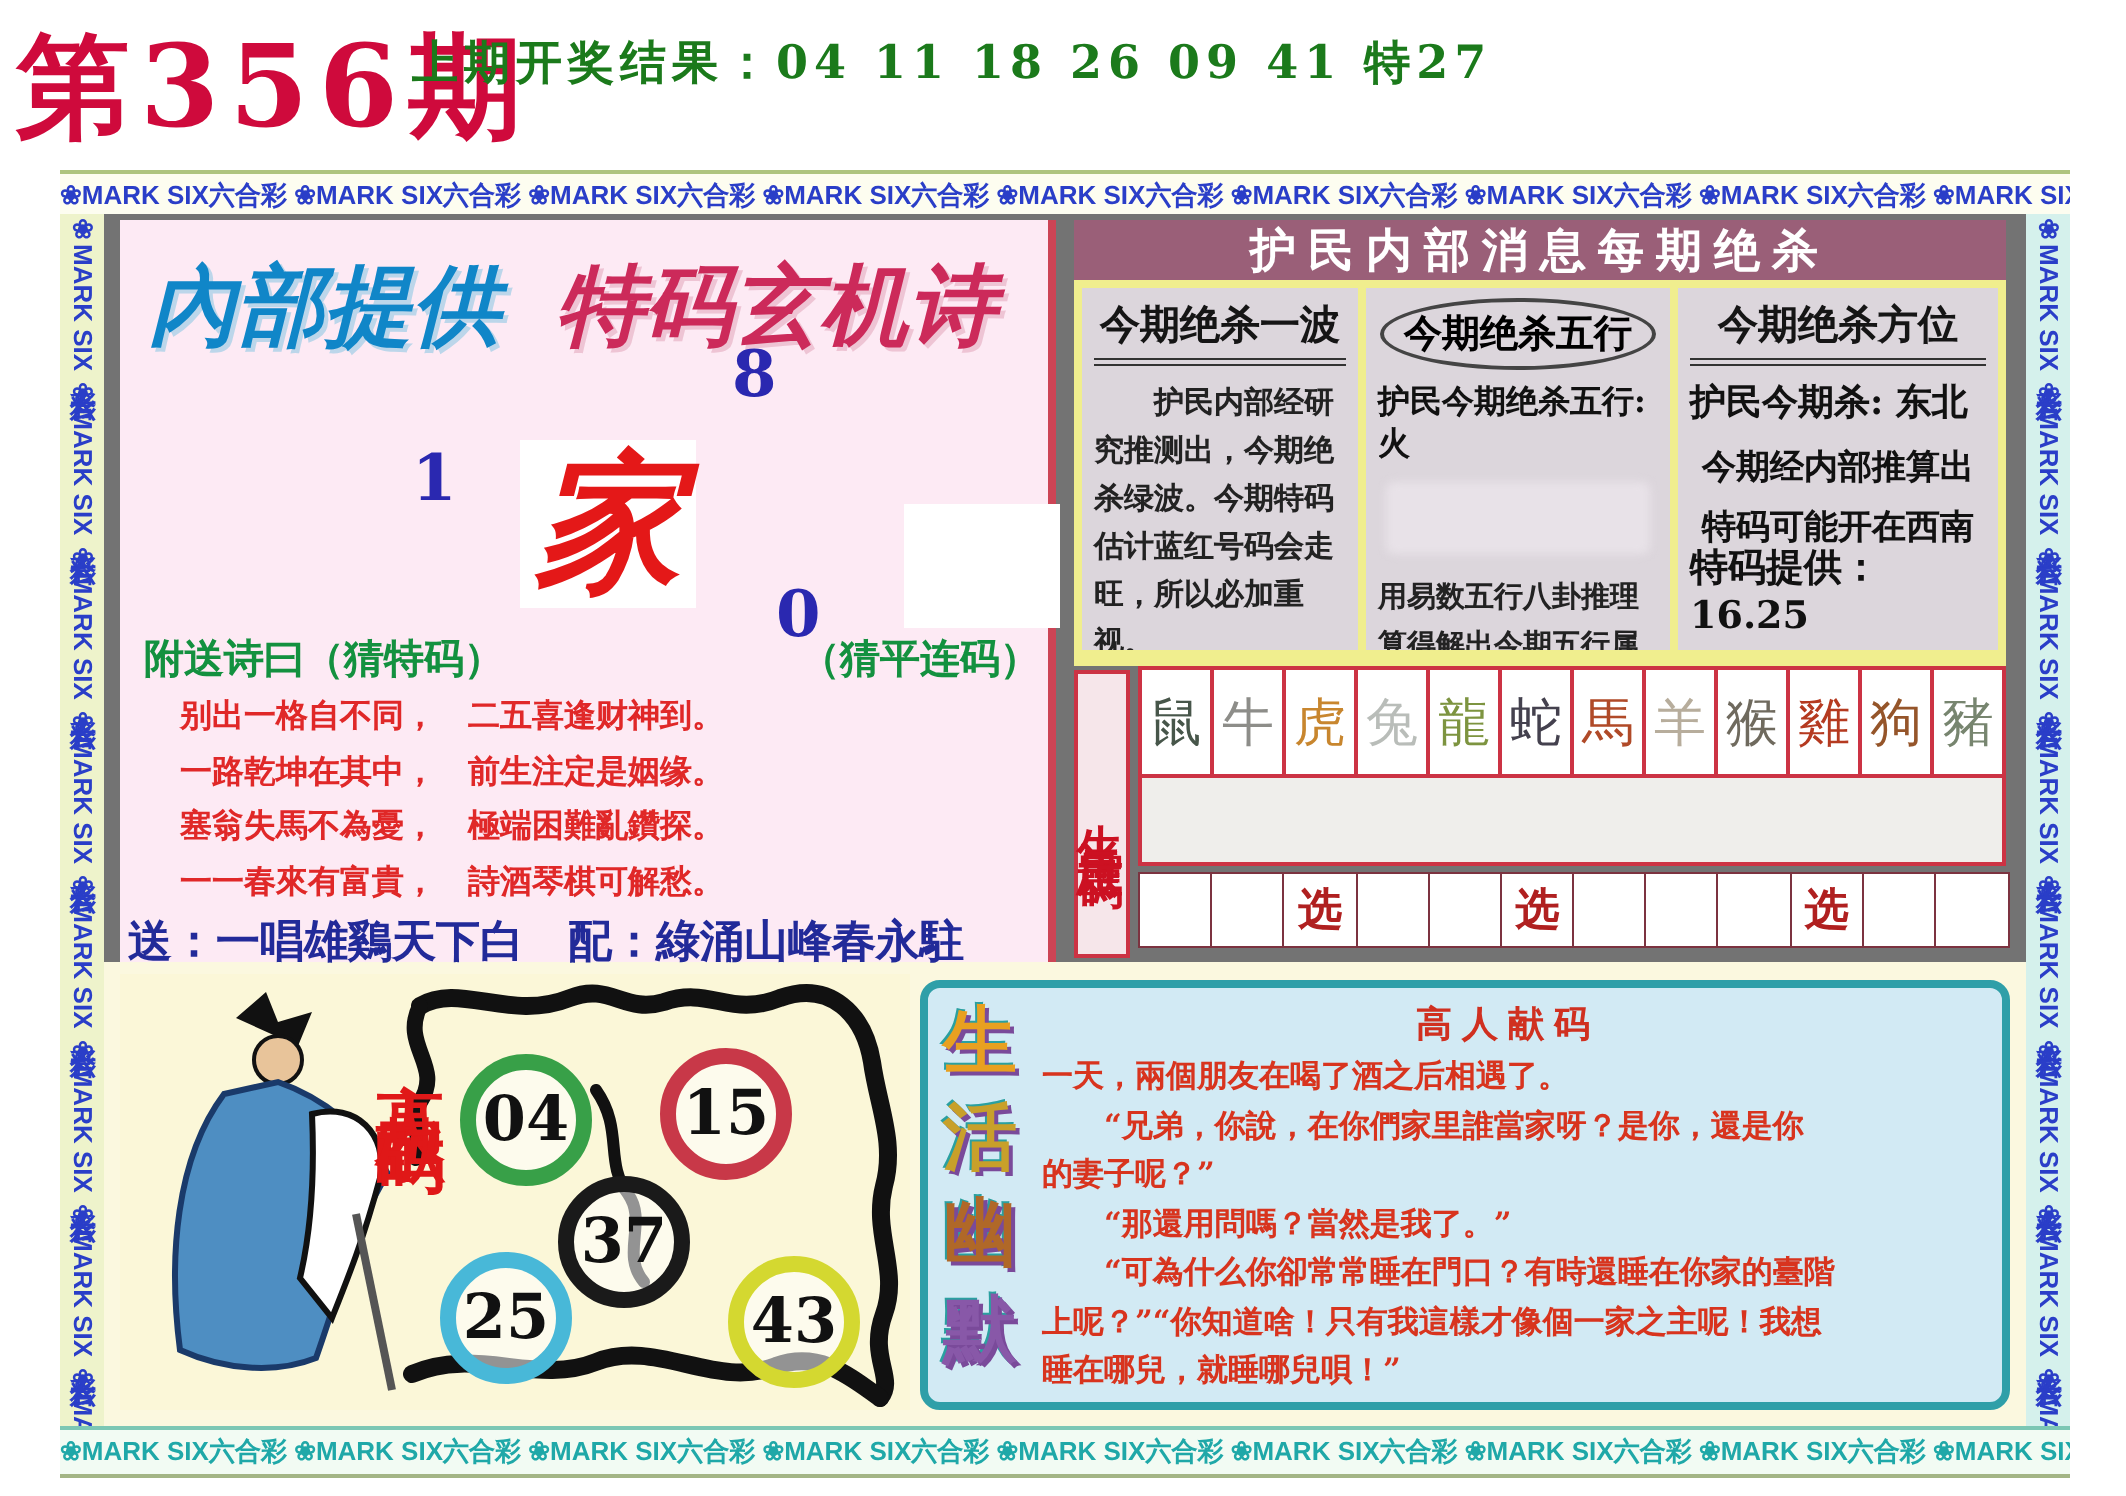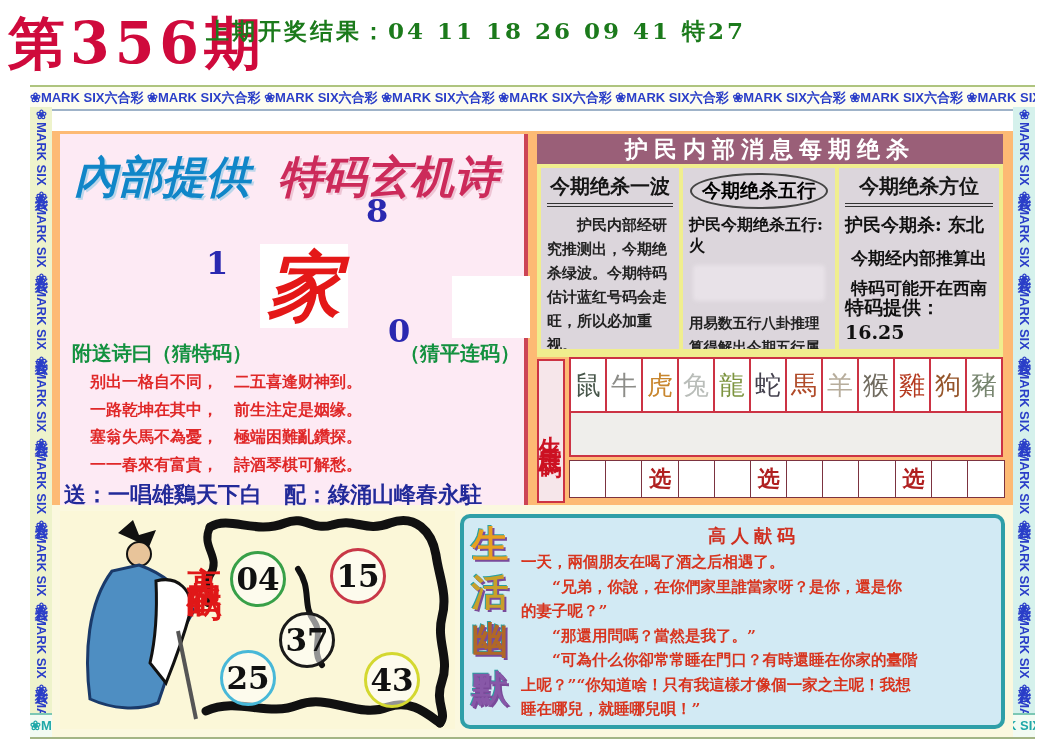--- a/index.html
+++ b/index.html
@@ -10,21 +10,21 @@
   .last-result{position:absolute;left:206px;top:16px;font-family:"DejaVu Serif",serif;font-weight:bold;font-size:23px;color:#1b7a1b;letter-spacing:3px;}
 
   
   .frame{position:absolute;left:30px;top:85px;width:1005px;height:650px;}
   .strip{position:absolute;overflow:hidden;white-space:nowrap;font-size:13px;font-weight:bold;color:#2a3ec8;background:#fdfdf0;}
   .strip-top{left:0;top:0;width:1005px;height:22px;line-height:22px;border-top:2px solid #aec47e;border-bottom:2px solid #9fb3c9;}
   .strip-bottom{left:0;top:628px;width:1005px;height:22px;line-height:22px;color:#1fa8a8;background:#f2fbf3;border-top:2px solid #7cc7b4;border-bottom:2px solid #a3b585;}
   .strip-left,.strip-right{top:22px;width:22px;height:606px;writing-mode:vertical-rl;line-height:22px;}
   .strip-left{left:0;background:#eef3cb;}
   .strip-right{left:983px;background:#d5f1ec;}
-  .content{position:absolute;left:22px;top:22px;width:961px;height:606px;background:#fdba74;margin-top:24px;}
+  .content{position:absolute;left:22px;top:22px;width:961px;height:606px;background:#737373;}
   .backdrop-yellow{position:absolute;left:0;top:374px;width:961px;height:232px;background:#fbf8df;}
 
   
   .pink-panel{position:absolute;left:8px;top:3px;width:468px;height:371px;background:#fdeaf4;border-right:4px solid #cc4455;box-sizing:border-box;}
   .pp-title{position:absolute;left:14px;top:14px;display:flex;gap:28px;font-weight:bold;font-size:44px;font-style:italic;font-family:"DejaVu Serif",serif;white-space:nowrap;}
   .pp-title .t-blue{color:#1086c8;text-shadow:2px 2px 0 #bcd6ea;}
   .pp-title .t-red{color:#cc2a5a;text-shadow:2px 2px 0 #eec4d4;}
   .white-patch{position:absolute;background:#ffffff;}
   .patch1{left:200px;top:110px;width:88px;height:84px;}
   .patch2{left:392px;top:142px;width:78px;height:62px;}
@@ -61,21 +61,21 @@
   .zcell{flex:1;height:52px;border-right:2px solid #cc3344;display:flex;align-items:center;justify-content:center;font-size:26px;font-family:"DejaVu Serif",serif;background:#fff;}
   .zcell:last-child{border-right:none;}
   .zband{height:42px;background:#efeeeb;border:2px solid #cc3344;border-top:none;}
   .zsel{display:flex;margin-top:3px;}
   .scell{flex:1;height:36px;border:1.5px solid #7c3340;margin-right:-1.5px;background:#fff;color:#b02020;font-weight:bold;font-size:22px;display:flex;align-items:center;justify-content:center;font-family:"DejaVu Serif",serif;}
 
   
   .sage{position:absolute;left:8px;top:380px;width:395px;height:218px;background:#fbf7d8;}
   .sage svg{position:absolute;left:0;top:0;}
   .sage-title{position:absolute;left:120px;top:26px;writing-mode:vertical-rl;text-orientation:upright;color:#e01818;font-size:35px;font-weight:bold;letter-spacing:8px;font-family:"DejaVu Serif",serif;}
-  .lucky{position:absolute;width:50px;height:50px;border-radius:50%;border:3px solid #a3a3a3;display:flex;align-items:center;justify-content:center;font-size:31px;font-weight:bold;color:#111;font-family:"DejaVu Serif",serif;background:rgba(255,255,255,0.55);}
+  .lucky{position:absolute;width:50px;height:50px;border-radius:50%;border:8px solid #a3a3a3;display:flex;align-items:center;justify-content:center;font-size:31px;font-weight:bold;color:#111;font-family:"DejaVu Serif",serif;background:rgba(255,255,255,0.55);}
   .n0{left:170px;top:40px;}.n1{left:270px;top:37px;}.n2{left:219px;top:101px;}.n3{left:160px;top:139px;}.n4{left:304px;top:141px;}
 
   
   .story{position:absolute;left:408px;top:383px;width:545px;height:215px;background:#d2eaf4;border:4px solid #2f9fa8;border-radius:10px;box-sizing:border-box;}
   .art-col{position:absolute;left:4px;top:4px;width:44px;display:flex;flex-direction:column;gap:4px;align-items:center;}
   .art-char{font-size:37px;font-weight:bold;line-height:44px;font-family:"DejaVu Serif",serif;text-shadow:2px 2px 0 #7a4a9a,-1px -1px 0 #2aa0a0;}
   .story-title{position:absolute;left:55px;top:6px;width:470px;text-align:center;color:#d03020;font-size:18px;font-weight:bold;letter-spacing:5px;font-family:"DejaVu Serif",serif;}
   .story-lines{position:absolute;left:57px;top:32px;width:478px;color:#d8341e;font-size:15.5px;font-weight:bold;line-height:24.5px;font-family:"DejaVu Serif",serif;}
 </style>
 </head>

